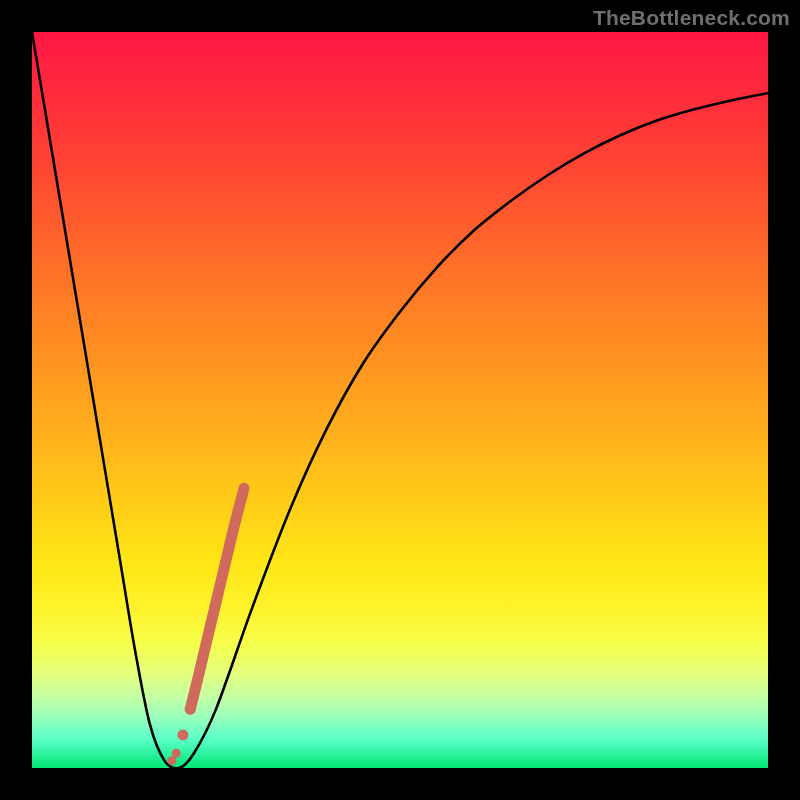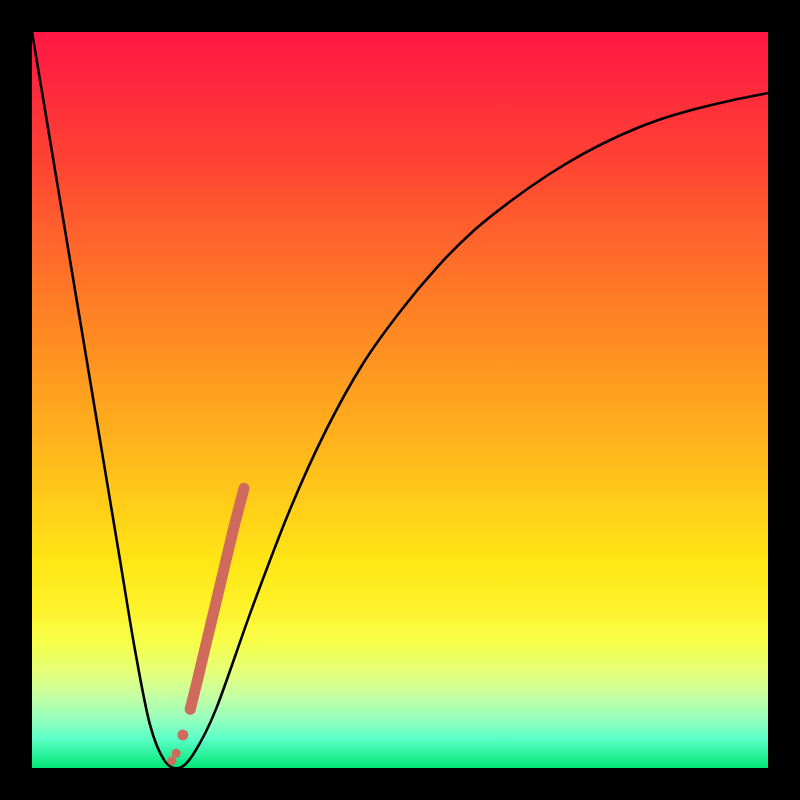--- a/index.html
+++ b/index.html
@@ -71,20 +71,21 @@
     stroke: #d06a5c;
     stroke-width: 11;
     stroke-linecap: round;
     fill: none;
   }
 </style>
 </head>
 <body>
 
 <div class="frame">
+  <div class="watermark">TheBottleneck.com</div>
 
   <div class="plot">
     <svg class="curve" viewBox="0 0 736 736">
       <path class="main-path" d="M 0 0 C 2.4533333333333336 14.720000000000008, 9.813333333333333 58.88000000000005, 14.72 88.32000000000005 C 19.62666666666667 117.76000000000005, 24.533333333333335 147.2, 29.44 176.64 C 34.346666666666664 206.07999999999998, 39.25333333333333 235.51999999999998, 44.16 264.96 C 49.06666666666666 294.4, 53.973333333333336 323.84, 58.88 353.28 C 63.78666666666667 382.71999999999997, 68.69333333333334 412.15999999999997, 73.60000000000001 441.59999999999997 C 78.50666666666667 471.03999999999996, 83.41333333333333 500.47999999999996, 88.32 529.92 C 93.22666666666666 559.36, 98.13333333333334 591.2533333333333, 103.04 618.24 C 107.94666666666667 645.2266666666667, 112.85333333333334 673.44, 117.76 691.84 C 122.66666666666667 710.24, 127.57333333333332 721.28, 132.48 728.64 C 137.38666666666666 736, 142.29333333333335 737.2266666666667, 147.20000000000002 736 C 152.10666666666668 734.7733333333333, 155.78666666666666 731.0933333333332, 161.92 721.28 C 168.0533333333333 711.4666666666667, 174.18666666666667 701.6533333333333, 184 677.12 C 193.81333333333333 652.5866666666667, 208.53333333333333 607.2, 220.79999999999998 574.08 C 233.06666666666663 540.96, 245.3333333333333 507.84000000000003, 257.59999999999997 478.40000000000003 C 269.8666666666666 448.96000000000004, 282.1333333333334 421.97333333333336, 294.40000000000003 397.44 C 306.6666666666667 372.90666666666664, 318.93333333333334 350.82666666666665, 331.2 331.2 C 343.46666666666664 311.5733333333333, 355.73333333333335 295.62666666666667, 368 279.68 C 380.26666666666665 263.73333333333335, 392.53333333333336 249.01333333333332, 404.8 235.51999999999998 C 417.06666666666666 222.02666666666664, 429.3333333333333 209.76000000000002, 441.59999999999997 198.72000000000003 C 453.8666666666666 187.68000000000004, 466.1333333333334 178.48, 478.40000000000003 169.27999999999997 C 490.6666666666667 160.07999999999996, 502.9333333333333 151.4933333333333, 515.1999999999999 143.51999999999998 C 527.4666666666666 135.54666666666665, 539.7333333333333 128.18666666666672, 552 121.44000000000005 C 564.2666666666667 114.69333333333338, 576.5333333333334 108.55999999999996, 588.8000000000001 103.03999999999996 C 601.0666666666667 97.51999999999997, 613.3333333333334 92.61333333333339, 625.6 88.32000000000005 C 637.8666666666667 84.02666666666671, 650.1333333333333 80.59199999999998, 662.4 77.27999999999997 C 674.6666666666666 73.96799999999996, 686.9333333333333 71.14666666666665, 699.1999999999999 68.44799999999998 C 711.4666666666666 65.74933333333331, 729.8666666666667 62.31466666666663, 736 61.087999999999965"></path>
       <path class="fat-trail" d="M 158.24 677.12 L 165.6 647.6800000000001 L 175.168 607.2 L 184 570.4 L 193.568 529.92 L 202.4 493.12 L 211.96800000000002 456.32 "></path>
       <g class="scatter">
           <circle cx="139.84" cy="728.64" r="4.5"></circle>
           <circle cx="144.256" cy="721.28" r="4.5"></circle>
           <circle cx="150.88" cy="702.88" r="5.5"></circle>
           <circle cx="158.24" cy="677.12" r="5.5"></circle>

